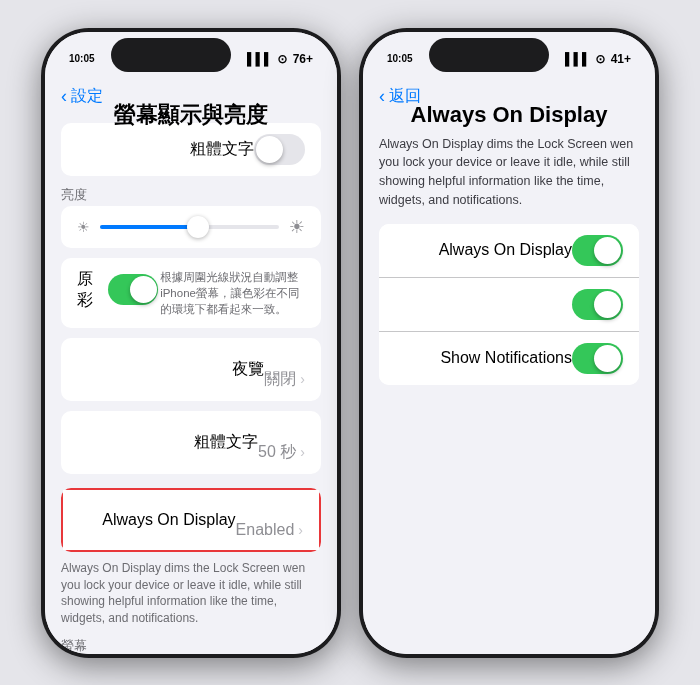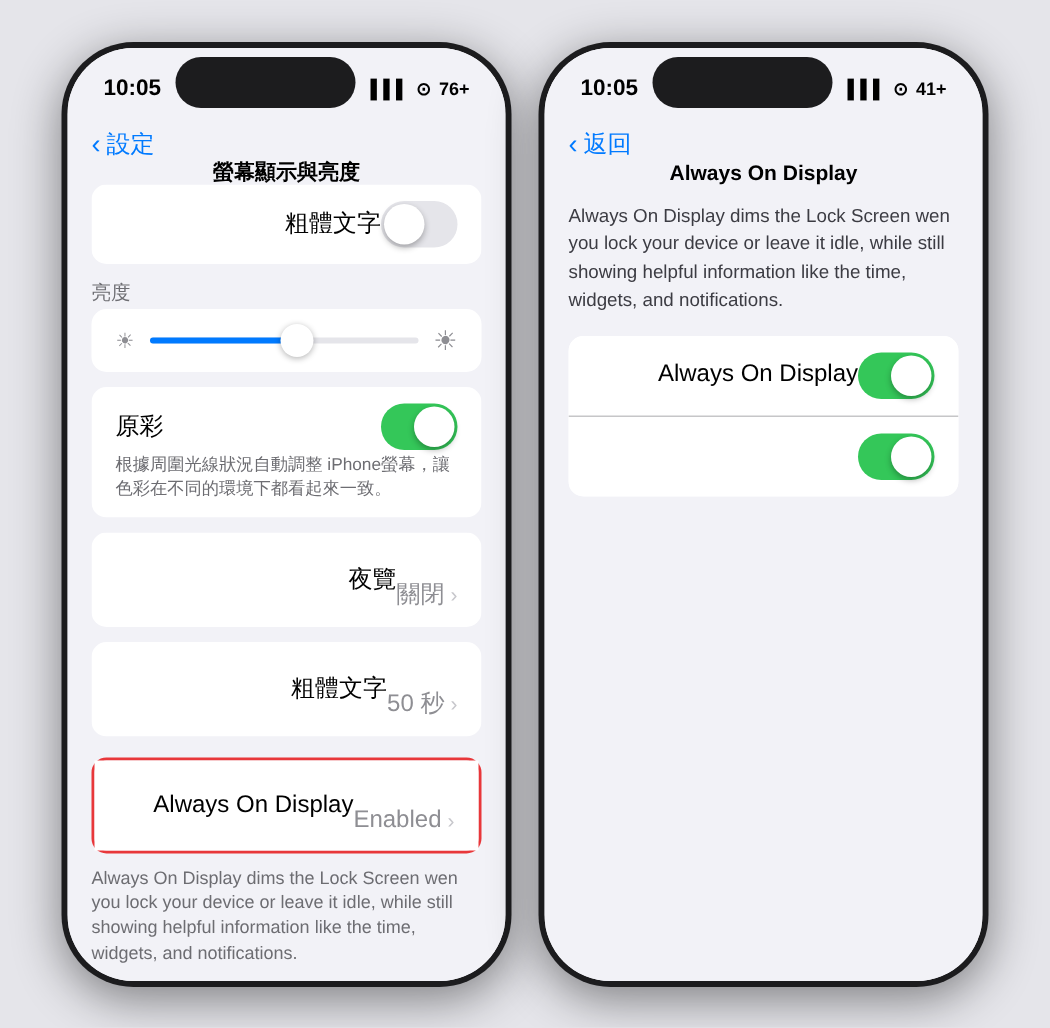--- a/index.html
+++ b/index.html
@@ -38,21 +38,21 @@
     .status-bar {
       display: flex;
       justify-content: space-between;
       align-items: center;
       padding: 14px 24px 6px;
       background: #f2f2f7;
       min-height: 44px;
     }
 
     .status-time {
-      font-size: 15px;
+      font-size: 10px;
       font-weight: 600;
       color: #000;
     }
 
     .status-icons {
       display: flex;
       align-items: center;
       gap: 5px;
     }
 
@@ -91,21 +91,21 @@
 
     .nav-back .chevron {
       font-size: 18px;
       margin-right: 2px;
     }
 
     .nav-title {
       position: absolute;
       left: 50%;
       transform: translateX(-50%);
-      font-size: 14px;
+      font-size: 22px;
       font-weight: 600;
       color: #000;
       white-space: nowrap;
       margin-top: 37px;
     }
 
     
     .content {
       flex: 1;
       overflow: hidden;
@@ -311,21 +311,21 @@
         <span class="brightness-icon">☀</span>
         <div class="brightness-track">
           <div class="brightness-fill"></div>
           <div class="brightness-thumb"></div>
         </div>
         <span class="brightness-icon-right">☀</span>
       </div>
 
       <div style="height:10px;"></div>
       <div class="settings-group">
-        <div class="settings-item" style="border-bottom:none; flex-direction:column; align-items:flex-start; gap:2px;">
+        <div class="settings-item" style="border-bottom:none; flex-direction:row; align-items:flex-start; gap:2px;">
           <div style="display:flex; justify-content:space-between; width:100%; align-items:center;">
             <span class="item-label">原彩</span>
             <div class="toggle on">
               <div class="toggle-knob"></div>
             </div>
           </div>
           <div style="font-size:11.5px; color:#6d6d72; line-height:1.4;">根據周圍光線狀況自動調整 iPhone螢幕，讓色彩在不同的環境下都看起來一致。</div>
         </div>
       </div>
 
@@ -403,16 +403,22 @@
             <div class="toggle-knob"></div>
           </div>
         </div>
 
         <div class="settings-item">
           <div class="toggle on">
             <div class="toggle-knob"></div>
           </div>
         </div>
 
+        <div class="settings-item" style="border-bottom:none;">
+          <span class="item-label">Show Notifications</span>
+          <div class="toggle on">
+            <div class="toggle-knob"></div>
+          </div>
+        </div>
       </div>
     </div>
   </div>
 </div>
 
 </body></html>

